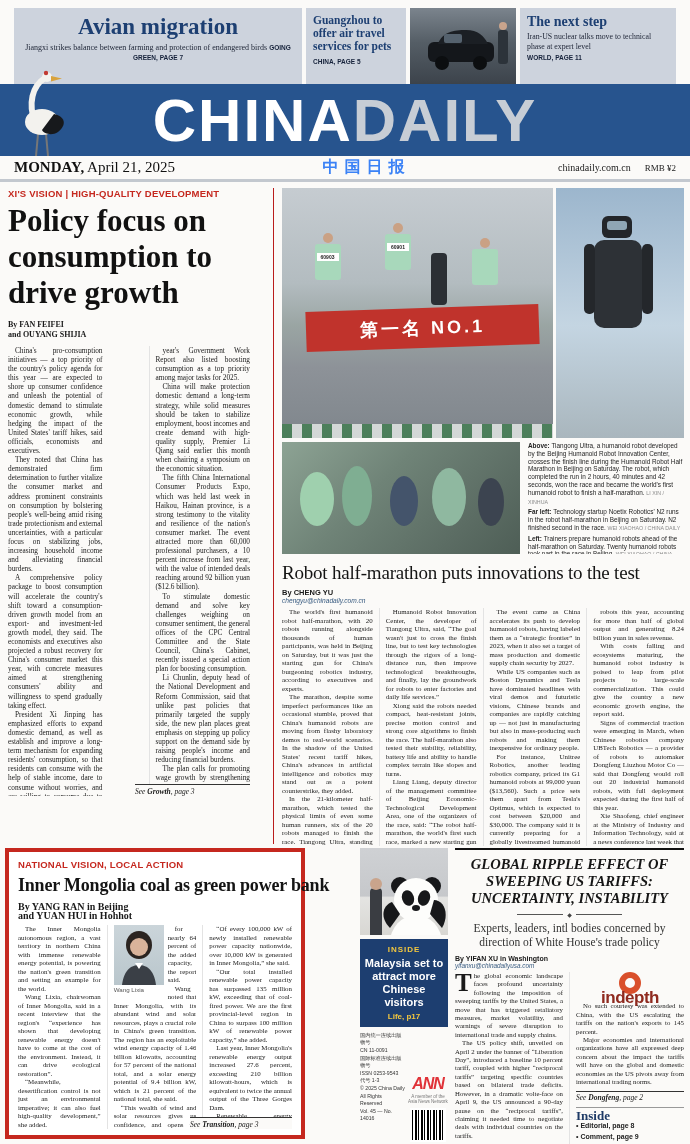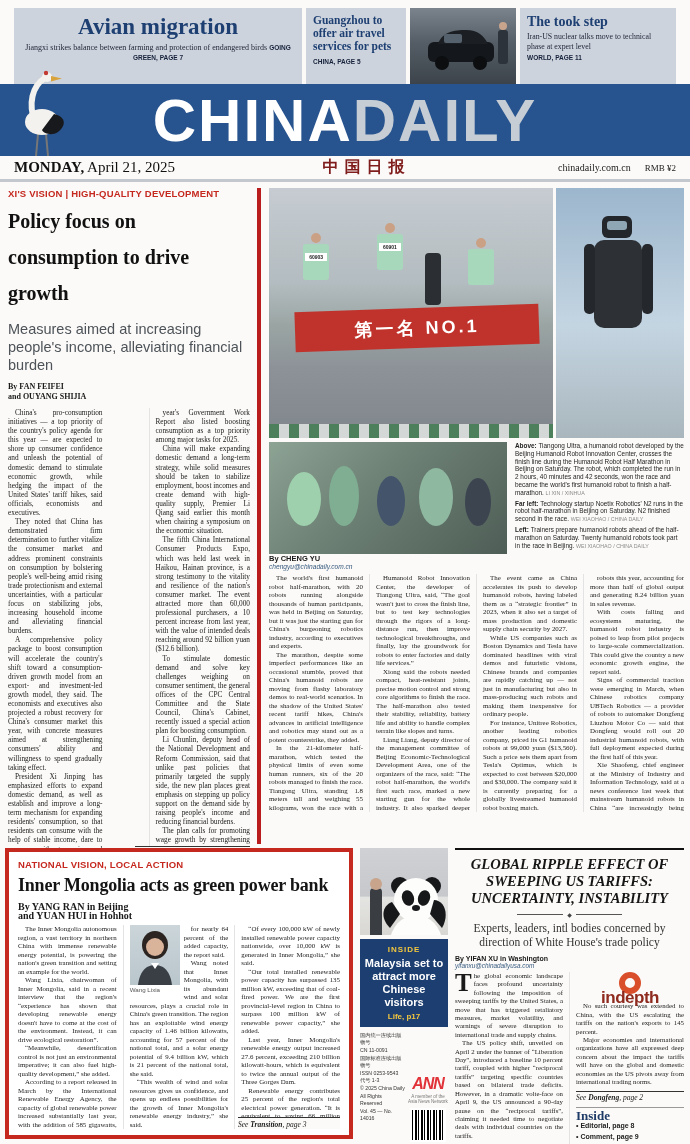--- a/index.html
+++ b/index.html
@@ -25,28 +25,28 @@
   .brand{position:absolute;left:0;right:0;top:0;height:72px;line-height:74px;text-align:center;
          font-family:"Liberation Sans",sans-serif;font-weight:900;font-size:60px;letter-spacing:2px;}
   .brand .b1{color:#ffffff;}
   .brand .b2{color:#c7cdd5;}
   .crane{position:absolute;left:14px;top:-18px;z-index:3;}
   
   .dateline{position:absolute;left:0;right:0;top:156px;height:26px;display:flex;align-items:center;
             justify-content:space-between;padding:0 14px;box-sizing:border-box;border-bottom:3px solid #c3c8cf;background:#fbfaf8;}
   .dl-left{font-size:15px;color:#111;}
   .dl-left b{font-weight:bold;}
-  .dl-cn{font-size:16px;font-weight:bold;letter-spacing:6px;color:#7f1d1d;}
+  .dl-cn{font-size:16px;font-weight:bold;letter-spacing:6px;color:#3b82f6;}
   .dl-right{display:flex;gap:14px;align-items:baseline;font-size:10px;color:#222;}
   .dl-price{font-size:9px;}
   
   .top-main{position:absolute;left:8px;right:6px;top:188px;height:656px;display:flex;gap:8px;}
-  .lead{width:242px;border-right:4px solid #b91c1c;padding-right:7px;box-sizing:content-box;}
+  .lead{width:242px;border-right:1px solid #b91c1c;padding-right:23px;box-sizing:content-box;}
   .kicker{font-family:"Liberation Sans",sans-serif;font-weight:bold;font-size:9.5px;color:#c5281f;letter-spacing:.2px;}
-  .lead-headline{font-weight:bold;font-size:20px;line-height:36px;color:#111;margin:4px 0 9px;}
+  .lead-headline{font-weight:bold;font-size:31px;line-height:36px;color:#111;margin:4px 0 9px;}
   .lead-subhead{font-family:"Liberation Sans",sans-serif;font-size:14.5px;line-height:18px;color:#4d5358;margin-bottom:8px;}
   .byline{font-size:8px;line-height:10px;font-weight:bold;margin-bottom:6px;}
   .cols{display:flex;gap:0;overflow:hidden;position:relative;text-align:justify;}
   .col{flex:1;font-size:7.3px;line-height:9.1px;overflow:hidden;}
   .col + .col{border-left:1px solid #e3e3e3;margin-left:6px;padding-left:6px;}
   .col p{margin:0;text-indent:7px;}
   .lead-cols{height:450px;gap:40px;}
   .see-line{font-style:italic;font-size:7.5px;border-top:1px solid #333;padding-top:2px;background:#fbfaf8;}
   .see-line b{font-weight:bold;}
   .lead-see{position:absolute;right:0;bottom:0;width:115px;}
@@ -79,21 +79,21 @@
   .caption{flex:1;font-family:"Liberation Sans",sans-serif;font-size:6.4px;line-height:7.8px;color:#1e1e1e;overflow:hidden;}
   .cap-item{margin-bottom:2px;}
   .cap-item b{font-weight:bold;}
   .credit{font-size:5.3px;color:#8a8a8a;text-transform:uppercase;}
   .robot-headline{font-size:19px;line-height:24px;font-weight:normal;color:#141414;margin:7px 0 3px;white-space:nowrap;letter-spacing:-0.2px;}
   .robot-byline{font-family:Liberation Sans, sans-serif;font-size:7.5px;font-weight:bold;margin-bottom:4px;}
   .robot-byline .email{display:block;font-weight:normal;font-style:italic;font-size:6.6px;color:#36597f;}
   .robot-cols{height:238px;font-size:6.9px;}
   .robot-cols .col{font-size:6.9px;line-height:8.5px;}
   
-  .mongolia{position:absolute;left:5px;top:848px;width:348px;height:291px;border:4px solid #c5281f;
+  .mongolia{position:absolute;left:5px;top:848px;width:300px;height:291px;border:4px solid #c5281f;
       background:#fff;box-sizing:border-box;padding:7px 9px;}
   .m-headline{font-size:18px;line-height:24px;margin:3px 0 5px;white-space:nowrap;letter-spacing:-0.2px;color:#141414;}
   .m-byline{font-size:10px;line-height:9px;font-weight:bold;margin-bottom:5px;}
   .m-cols{height:204px;position:relative;}
   .m-cols .col{font-size:6.9px;line-height:8.5px;}
   .portrait{float:left;width:50px;margin:1px 4px 2px 0;}
   .portrait-img{width:50px;height:60px;background:linear-gradient(180deg,#cbd5da,#b9c6cc);position:relative;overflow:hidden;}
   .portrait figcaption{font-family:"Liberation Sans",sans-serif;font-size:6.2px;color:#555;margin-top:1px;}
   .m-see{position:absolute;right:0;bottom:0;width:102px;}
   
@@ -151,21 +151,21 @@
         <rect x="18" y="34" width="66" height="20" rx="6" fill="#14171b"></rect>
         <path d="M28,36 C32,24 44,22 56,22 C68,22 74,28 78,36 Z" fill="#1b1f24"></path>
         <rect x="34" y="26" width="18" height="9" rx="2" fill="#55626e"></rect>
         <circle cx="32" cy="55" r="7" fill="#0c0e10"></circle>
         <circle cx="70" cy="55" r="7" fill="#0c0e10"></circle>
         <rect x="88" y="22" width="10" height="34" rx="3" fill="#2c333a"></rect>
         <circle cx="93" cy="18" r="4" fill="#c9a48c"></circle>
       </svg>
     </div>
     <div class="tbox tbox3">
-      <div class="t3-title">The took step</div>
+      <div class="t3-title">The next step</div>
       <div class="t3-sub">Iran-US nuclear talks move to technical phase at expert level</div>
       <div class="pageref t3-ref">WORLD, PAGE 11</div>
     </div>
   </div>
 
   <div class="masthead">
     <span class="crane">
       <svg width="62" height="92" viewBox="0 0 62 92">
         <line x1="24" y1="68" x2="22" y2="90" stroke="#777" stroke-width="2"></line>
         <line x1="32" y1="68" x2="34" y2="90" stroke="#777" stroke-width="2"></line>
@@ -187,36 +187,35 @@
       <span>chinadaily.com.cn</span>
       <span class="dl-price">RMB ¥2</span>
     </div>
   </div>
 
   <div class="top-main">
 
     <section class="lead">
       <div class="kicker">XI'S VISION | HIGH-QUALITY DEVELOPMENT</div>
       <h1 class="lead-headline" style="margin-top:4px;margin-bottom:9px;">Policy focus on consumption to drive growth</h1>
-      <div class="lead-subhead">Measures aimed at increasing people's income, alleviating financial burden</div>
       <div class="byline">
         <div>By FAN FEIFEI</div>
         <div>and OUYANG SHIJIA</div>
       </div>
       <div class="cols lead-cols">
         <div class="col">
             <p>China's pro-consumption initiatives — a top priority of the country's policy agenda for this year — are expected to shore up consumer confidence and unleash the potential of domestic demand to stimulate economic growth, while hedging the impact of the United States' tariff hikes, said officials, economists and executives.</p>
             <p>They noted that China has demonstrated firm determination to further vitalize the consumer market and address prominent constraints on consumption by bolstering people's well-being amid rising trade protectionism and external uncertainties, with a particular focus on stabilizing jobs, increasing household income and alleviating financial burdens.</p>
             <p>A comprehensive policy package to boost consumption will accelerate the country's shift toward a consumption-driven growth model from an export- and investment-led growth model, they said. The economists and executives also projected a robust recovery for China's consumer market this year, with concrete measures aimed at strengthening consumers' ability and willingness to spend gradually taking effect.</p>
             <p>President Xi Jinping has emphasized efforts to expand domestic demand, as well as establish and improve a long-term mechanism for expanding residents' consumption, so that residents can consume with the help of stable income, dare to consume without worries, and are willing to consume due to the excellent consumption environment and strong sense of gain. Xi, who is also general secretary of the Communist Party of China Central Committee, made the remarks when attending the second group study session of the Political Bureau of the 20th CPC Central Committee in January 2023.</p>
             <p>According to the Central Economic Work Conference held in December last year, the foremost priority for policymakers in 2025 is to vigorously boost consumption, improve investment efficiency and expand domestic demand on all fronts. This</p>
           </div>
         <div class="col">
             <p>year's Government Work Report also listed boosting consumption as a top priority among major tasks for 2025.</p>
-            <p>China will make expanding domestic demand a long-term strategy, while solid measures should be taken to stabilize employment, boost incomes and create demand with high-quality supply, Premier Li Qiang said earlier this month when chairing a symposium on the economic situation.</p>
+            <p>China will make protection domestic demand a long-term strategy, while solid measures should be taken to stabilize employment, boost incomes and create demand with high-quality supply, Premier Li Qiang said earlier this month when chairing a symposium on the economic situation.</p>
             <p>The fifth China International Consumer Products Expo, which was held last week in Haikou, Hainan province, is a strong testimony to the vitality and resilience of the nation's consumer market. The event attracted more than 60,000 professional purchasers, a 10 percent increase from last year, with the value of intended deals reaching around 92 billion yuan ($12.6 billion).</p>
             <p>To stimulate domestic demand and solve key challenges weighing on consumer sentiment, the general offices of the CPC Central Committee and the State Council, China's Cabinet, recently issued a special action plan for boosting consumption.</p>
             <p>Li Chunlin, deputy head of the National Development and Reform Commission, said that unlike past policies that primarily targeted the supply side, the new plan places great emphasis on stepping up policy support on the demand side by raising people's income and reducing financial burdens.</p>
             <p>The plan calls for promoting wage growth by strengthening employment support and raising minimum wage standards in a scientific and reasonable manner, and it includes stabilizing the stock market to expand property income channels, he said, adding that these measures will give consumers more stable expectations and greater confidence in their spending power.</p>
             <p>He said that dedicated efforts have been outlined in the plan to integrate consumption growth with improving people's livelihoods, such as easing household burdens in areas like child care, education, healthcare and old-age insurance.</p>
           </div>
         <div class="see-line lead-see"><span>See </span><b>Growth</b><span>, page 3</span></div>
       </div>
     </section>
 
@@ -258,20 +257,21 @@
           <div class="blob" style="left:108px;top:34px;width:28px;height:50px;background:#44546b;"></div>
           <div class="blob" style="left:150px;top:26px;width:34px;height:58px;background:#8fb8a0;"></div>
           <div class="blob" style="left:196px;top:36px;width:26px;height:48px;background:#3c4450;"></div>
         </div>
         <div class="caption">
           <div class="cap-item"><b>Above: </b><span>Tiangong Ultra, a humanoid robot developed by the Beijing Humanoid Robot Innovation Center, crosses the finish line during the Humanoid Robot Half Marathon in Beijing on Saturday. The robot, which completed the run in 2 hours, 40 minutes and 42 seconds, won the race and became the world's first humanoid robot to finish a half-marathon. </span><span class="credit">LI XIN / XINHUA</span></div>
           <div class="cap-item"><b>Far left: </b><span>Technology startup Noetix Robotics' N2 runs in the robot half-marathon in Beijing on Saturday. N2 finished second in the race. </span><span class="credit">WEI XIAOHAO / CHINA DAILY</span></div>
           <div class="cap-item"><b>Left: </b><span>Trainers prepare humanoid robots ahead of the half-marathon on Saturday. Twenty humanoid robots took part in the race in Beijing. </span><span class="credit">WEI XIAOHAO / CHINA DAILY</span></div>
         </div>
       </div>
+      <h2 class="robot-headline">Robot half-marathon puts innovations to the test</h2>
       <div class="robot-byline">
         <span>By CHENG YU</span>
         <span class="email">chengyu@chinadaily.com.cn</span>
       </div>
       <div class="cols robot-cols">
         <div class="col">
             <p>The world's first humanoid robot half-marathon, with 20 robots running alongside thousands of human participants, was held in Beijing on Saturday, but it was just the starting gun for China's burgeoning robotics industry, according to executives and experts.</p>
             <p>The marathon, despite some imperfect performances like an occasional stumble, proved that China's humanoid robots are moving from flashy laboratory demos to real-world scenarios. In the shadow of the United States' recent tariff hikes, China's advances in artificial intelligence and robotics may stand out as a potent counterstrike, they added.</p>
             <p>In the 21-kilometer half-marathon, which tested the physical limits of even some human runners, six of the 20 robots managed to finish the race. Tiangong Ultra, standing 1.8 meters tall and weighing 55 kilograms, won the race with a time of 2 hours, 40 minutes and 42 seconds.</p>
           </div>
@@ -290,21 +290,21 @@
             <p>With costs falling and ecosystems maturing, the humanoid robot industry is poised to leap from pilot projects to large-scale commercialization. This could give the country a new economic growth engine, the report said.</p>
             <p>Signs of commercial traction were emerging in March, when Chinese robotics company UBTech Robotics — a provider of robots to automaker Dongfeng Liuzhou Motor Co — said that Dongfeng would roll out 20 industrial humanoid robots, with full deployment expected during the first half of this year.</p>
             <p>Xie Shaofeng, chief engineer at the Ministry of Industry and Information Technology, said at a news conference last week that mainstream humanoid robots in China “are increasingly being deployed in manufacturing scenarios — assisting on auto production lines and supporting smart sorting and logistics”.</p>
           </div>
       </div>
     </section>
   </div>
 
   <section class="mongolia">
     <div class="kicker">NATIONAL VISION, LOCAL ACTION</div>
-    <h2 class="m-headline">Inner Mongolia acts as green power bank</h2>
+    <h2 class="m-headline">Inner Mongolia coal as green power bank</h2>
     <div class="m-byline">
       <div>By YANG RAN in Beijing</div>
       <div>and YUAN HUI in Hohhot</div>
     </div>
     <div class="cols m-cols">
       <div class="col">
           <p>The Inner Mongolia autonomous region, a vast territory in northern China with immense renewable energy potential, is powering the nation's green transition and setting an example for the world.</p>
           <p>Wang Lixia, chairwoman of Inner Mongolia, said in a recent interview that the region's “experience has shown that developing renewable energy doesn't have to come at the cost of the environment. Instead, it can drive ecological restoration”.</p>
           <p>“Meanwhile, desertification control is not just an environmental imperative; it can also fuel high-quality development,” she added.</p>
           <p>According to a report released in March by the International Renewable Energy Agency, the capacity of global renewable power increased substantially last year, with the addition of 585 gigawatts, a record growth of 15.1 percent. China played a significant role in this growth, accounting</p>

